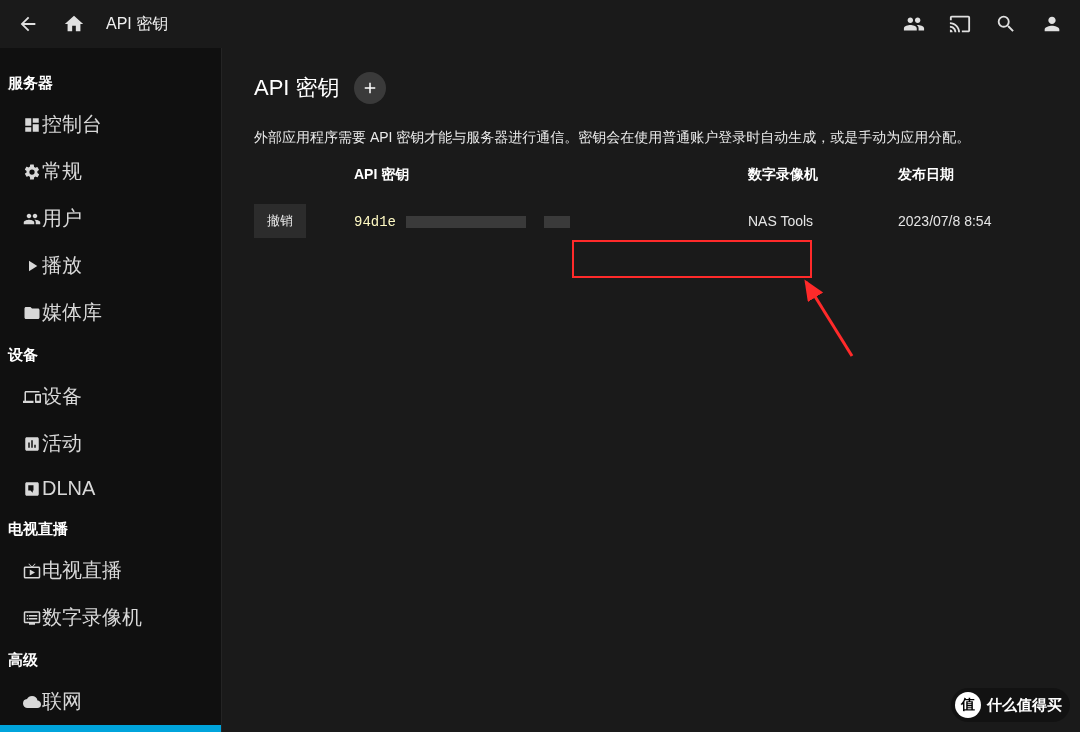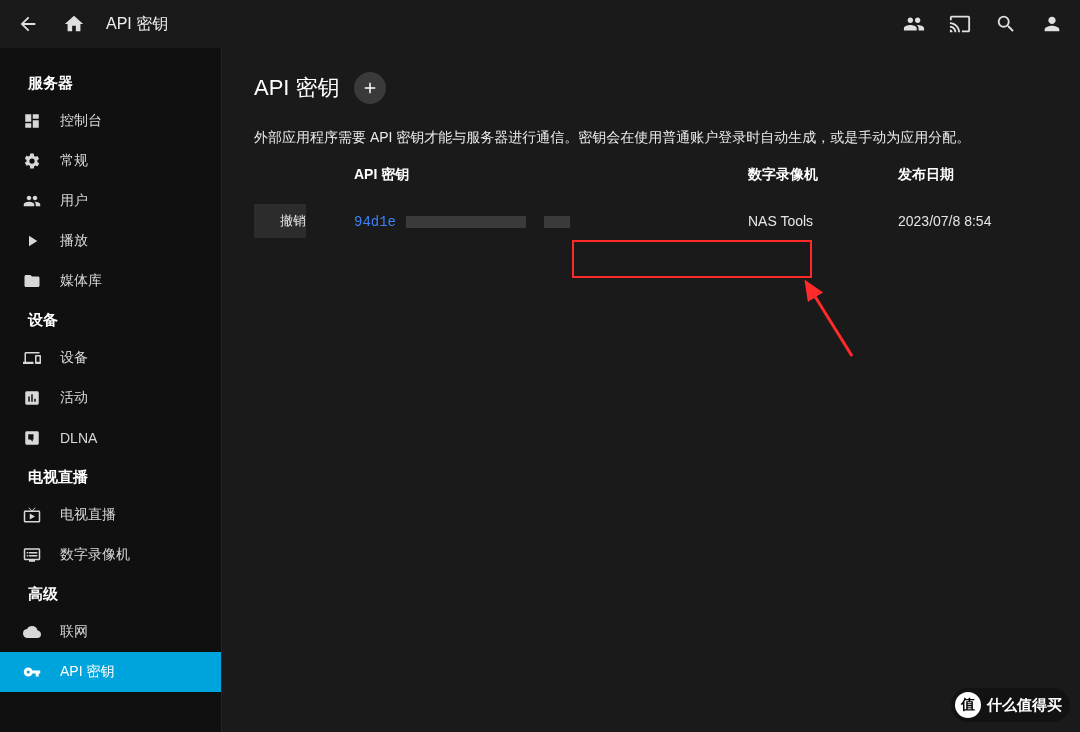--- a/index.html
+++ b/index.html
@@ -48,30 +48,29 @@
     padding-top: 16px;
     scrollbar-width: thin;
     scrollbar-color: #3c3c3c #101010;
   }
   .sidebar::-webkit-scrollbar { width: 6px; }
   .sidebar::-webkit-scrollbar-thumb { background:#3c3c3c; border-radius:3px; }
   .sb-section {
     color: #ffffff;
     font-size: 15px;
     font-weight: 600;
-    padding: 10px 28px 8px;
+    padding: 10px 8px 8px;
   }
   .sb-item {
     display: flex;
     align-items: center;
-    gap: 18px;
     padding: 10px 16px 10px 22px;
     color: #d8d8d8;
     cursor: pointer;
-    font-size: 14px;
+    font-size: 20px;
   }
   .sb-item.active { background: #00a4dc; color: #ffffff; }
   .sb-item .sb-icon {
     width: 20px; height: 20px;
     display: flex; align-items: center; justify-content: center;
   }
   .sb-item .sb-icon svg { width: 18px; height: 18px; fill: currentColor; }
 
   
   .main {
@@ -118,29 +117,29 @@
     align-items: center;
     padding: 10px 0;
     font-size: 14px;
   }
   .tbl-head { color: #ffffff; font-weight: 600; }
   .revoke {
     width: 52px;
     padding: 8px 0;
     background: #2c2c2c;
     color: #e6e6e6;
-    text-align: right;
+    text-align: center;
     cursor: pointer;
     font-size: 13px;
   }
   .apikey-cell { position: relative; }
   .apikey-value {
     font-family: "Courier New", monospace;
     font-size: 14px;
-    color: #3b82f6;
+    color: #fef9c3;
   }
 
   
   .highlight-box {
     position: absolute;
     border: 2px solid #ff2a2a;
     pointer-events: none;
     left: 350px; top: 192px; width: 240px; height: 38px;
   }
   .arrow {

